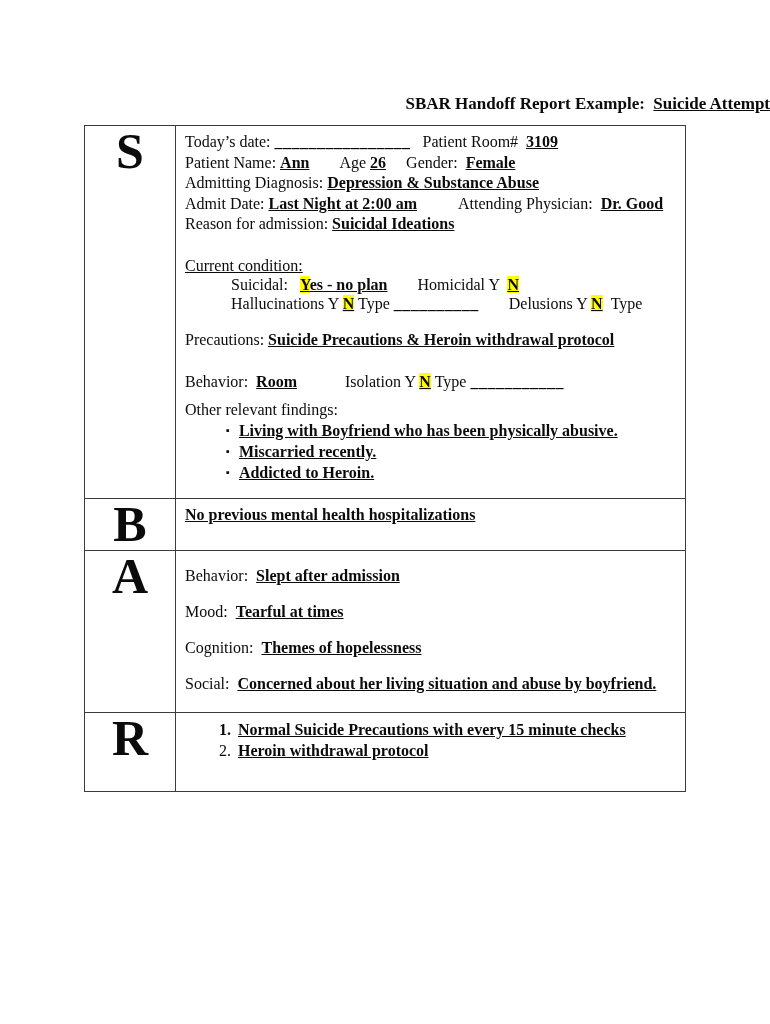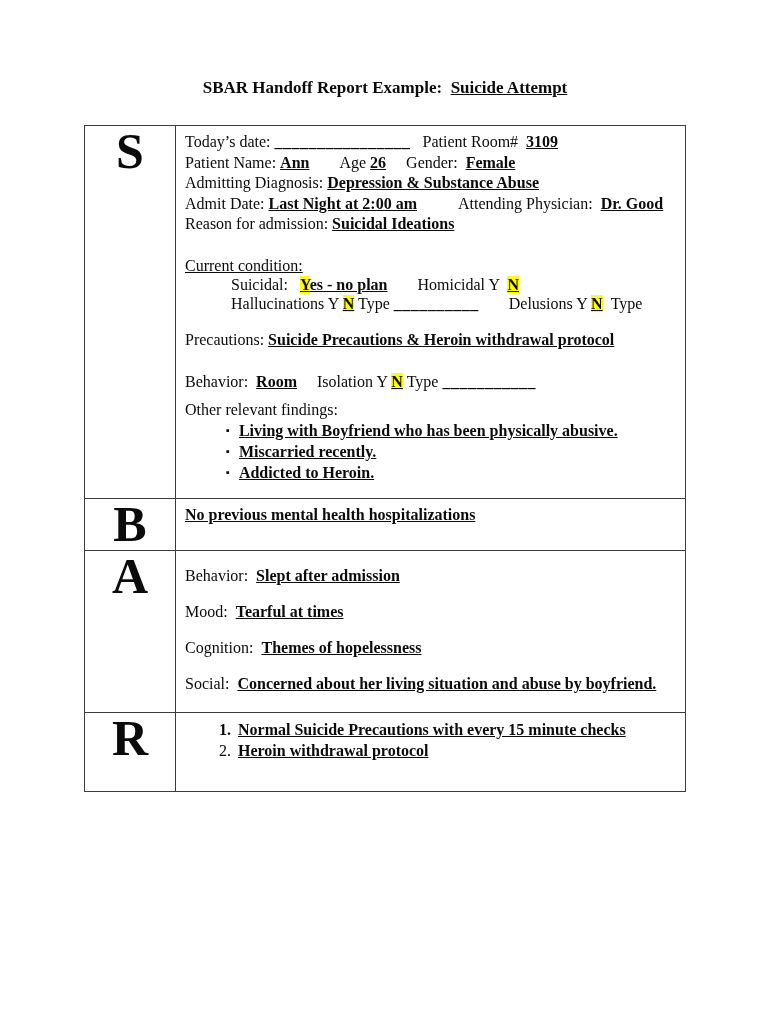--- a/index.html
+++ b/index.html
@@ -8,24 +8,24 @@
     position: relative;
     width: 770px;
     height: 1024px;
     background: #ffffff;
     font-family: "Liberation Serif", "DejaVu Serif", serif;
     color: #0b0b0b;
     overflow: hidden;
   }
   .doc-title {
     position: absolute;
-    top: 78px;
+    top: 94px;
     left: 0;
     width: 100%;
-    text-align: center;
+    text-align: right;
     font-size: 17px;
     font-weight: bold;
     white-space: pre;
   }
   .u  { text-decoration: underline; }
   .bu { font-weight: bold; text-decoration: underline; }
   .hl { background: #ffff00; font-weight: bold; text-decoration: underline; }
   .blank { letter-spacing: 0.5px; font-weight: bold; }
 
   table.sbar {
@@ -58,21 +58,21 @@
 
   .sp21 { height: 21px; }
   .sp17 { height: 17px; }
   .sp22 { height: 22px; }
   .sp7  { height: 7px;  }
 
   .g4  { margin-left: 4px;  }
   .g8  { margin-left: 8px;  }
   .g16 { margin-left: 16px; }
   .g26 { margin-left: 26px; }
-  .g28 { margin-left: 16px; }
+  .g28 { margin-left: 44px; }
   .g37 { margin-left: 37px; text-align: right; }
 
   .bullet-row { line-height: 21px; padding-left: 41px; white-space: nowrap; }
   .bullet-glyph { font-size: 11px; vertical-align: 2px; margin-right: 9px; }
 
   .num-row { line-height: 21px; padding-left: 34px; white-space: nowrap; }
   .num { display: inline-block; width: 19px; }
   .num-bold { font-weight: bold; }
 
   .row-s { height: 373px; }

